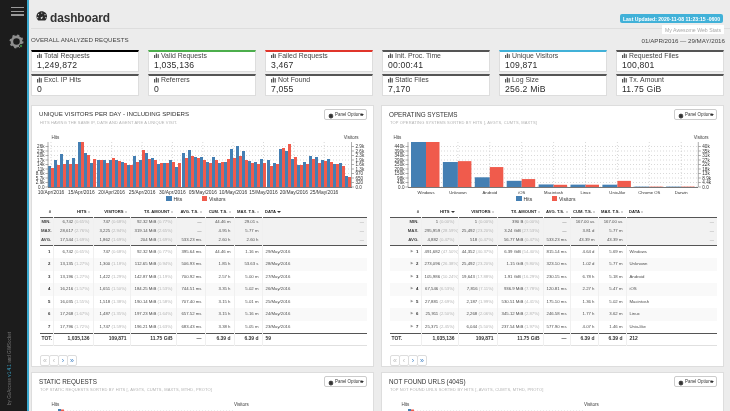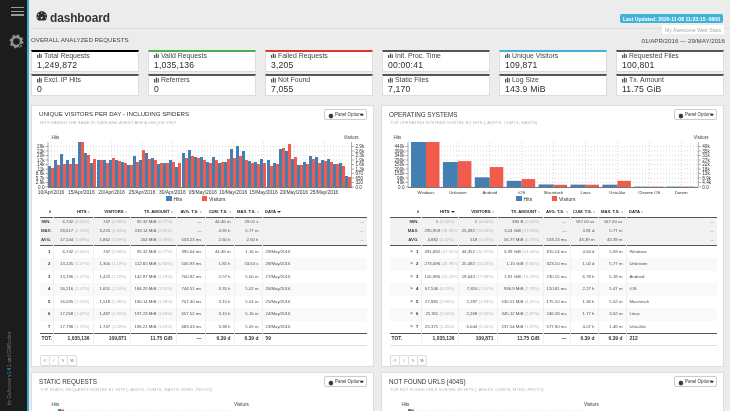--- a/index.html
+++ b/index.html
@@ -97,21 +97,21 @@
           <div class="mval">1,035,136</div>
         </div>
       </div>
     <div style="position:absolute;left:234px;top:0px">
         <div class="mbox" style="border-top-color:#e0352b">
           <div class="mlab"><svg width="5" height="5.5" style="vertical-align:-0.5px;margin-right:2px">
               <rect x="0" y="2" width="1.2" height="3.5" fill="#555"></rect>
               <rect x="1.8" y="0.5" width="1.2" height="5" fill="#555"></rect>
               <rect x="3.6" y="1.2" width="1.2" height="4.3" fill="#555"></rect>
             </svg>Failed Requests</div>
-          <div class="mval">3,205</div>
+          <div class="mval">3,467</div>
         </div>
       </div>
     <div style="position:absolute;left:351px;top:0px">
         <div class="mbox" style="border-top-color:#555">
           <div class="mlab"><svg width="5" height="5.5" style="vertical-align:-0.5px;margin-right:2px">
               <rect x="0" y="2" width="1.2" height="3.5" fill="#555"></rect>
               <rect x="1.8" y="0.5" width="1.2" height="5" fill="#555"></rect>
               <rect x="3.6" y="1.2" width="1.2" height="4.3" fill="#555"></rect>
             </svg>Init. Proc. Time</div>
           <div class="mval">00:00:41</div>
@@ -177,21 +177,21 @@
           <div class="mval">7,170</div>
         </div>
       </div>
     <div style="position:absolute;left:468px;top:24.7px">
         <div class="mbox" style="border-top-color:#555">
           <div class="mlab"><svg width="5" height="5.5" style="vertical-align:-0.5px;margin-right:2px">
               <rect x="0" y="2" width="1.2" height="3.5" fill="#555"></rect>
               <rect x="1.8" y="0.5" width="1.2" height="5" fill="#555"></rect>
               <rect x="3.6" y="1.2" width="1.2" height="4.3" fill="#555"></rect>
             </svg>Log Size</div>
-          <div class="mval">143.9 MiB</div>
+          <div class="mval">256.2 MiB</div>
         </div>
       </div>
     <div style="position:absolute;left:585px;top:24.7px">
         <div class="mbox" style="border-top-color:#555">
           <div class="mlab"><svg width="5" height="5.5" style="vertical-align:-0.5px;margin-right:2px">
               <rect x="0" y="2" width="1.2" height="3.5" fill="#555"></rect>
               <rect x="1.8" y="0.5" width="1.2" height="5" fill="#555"></rect>
               <rect x="3.6" y="1.2" width="1.2" height="4.3" fill="#555"></rect>
             </svg>Tx. Amount</div>
           <div class="mval">11.75 GiB</div>

